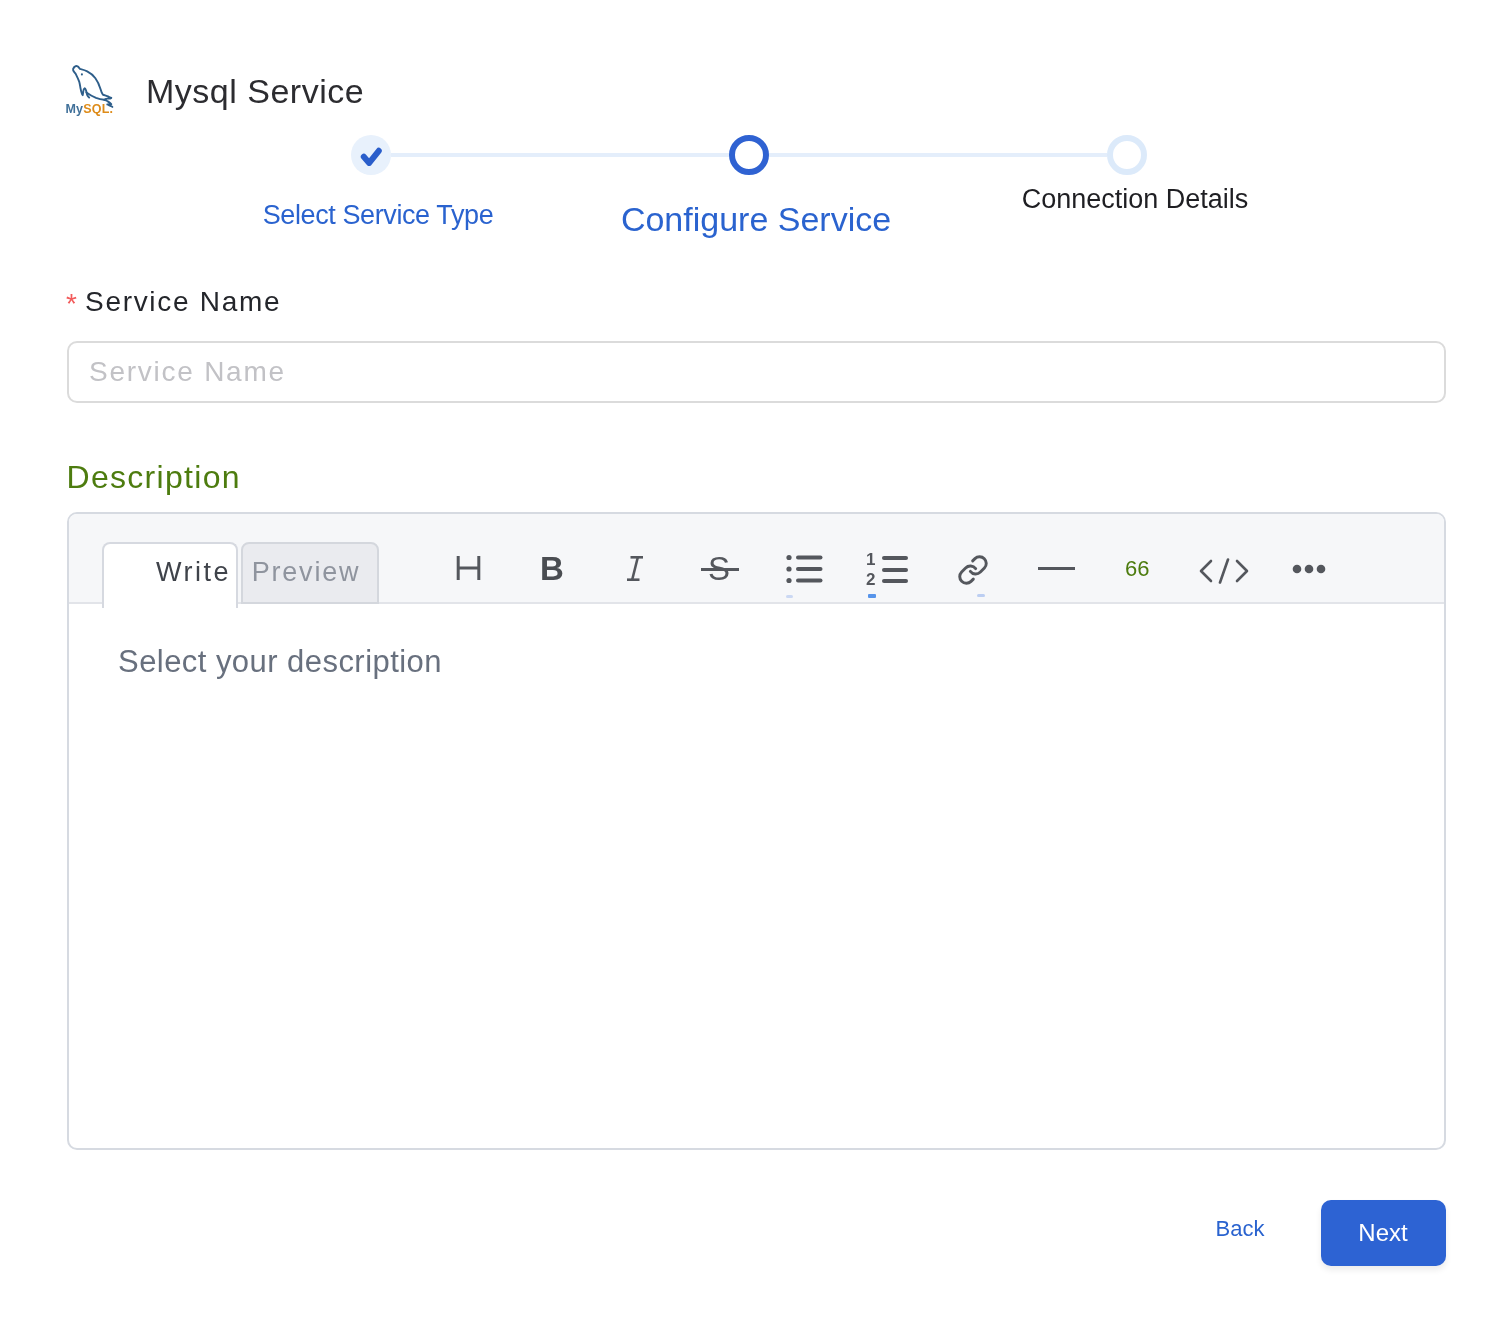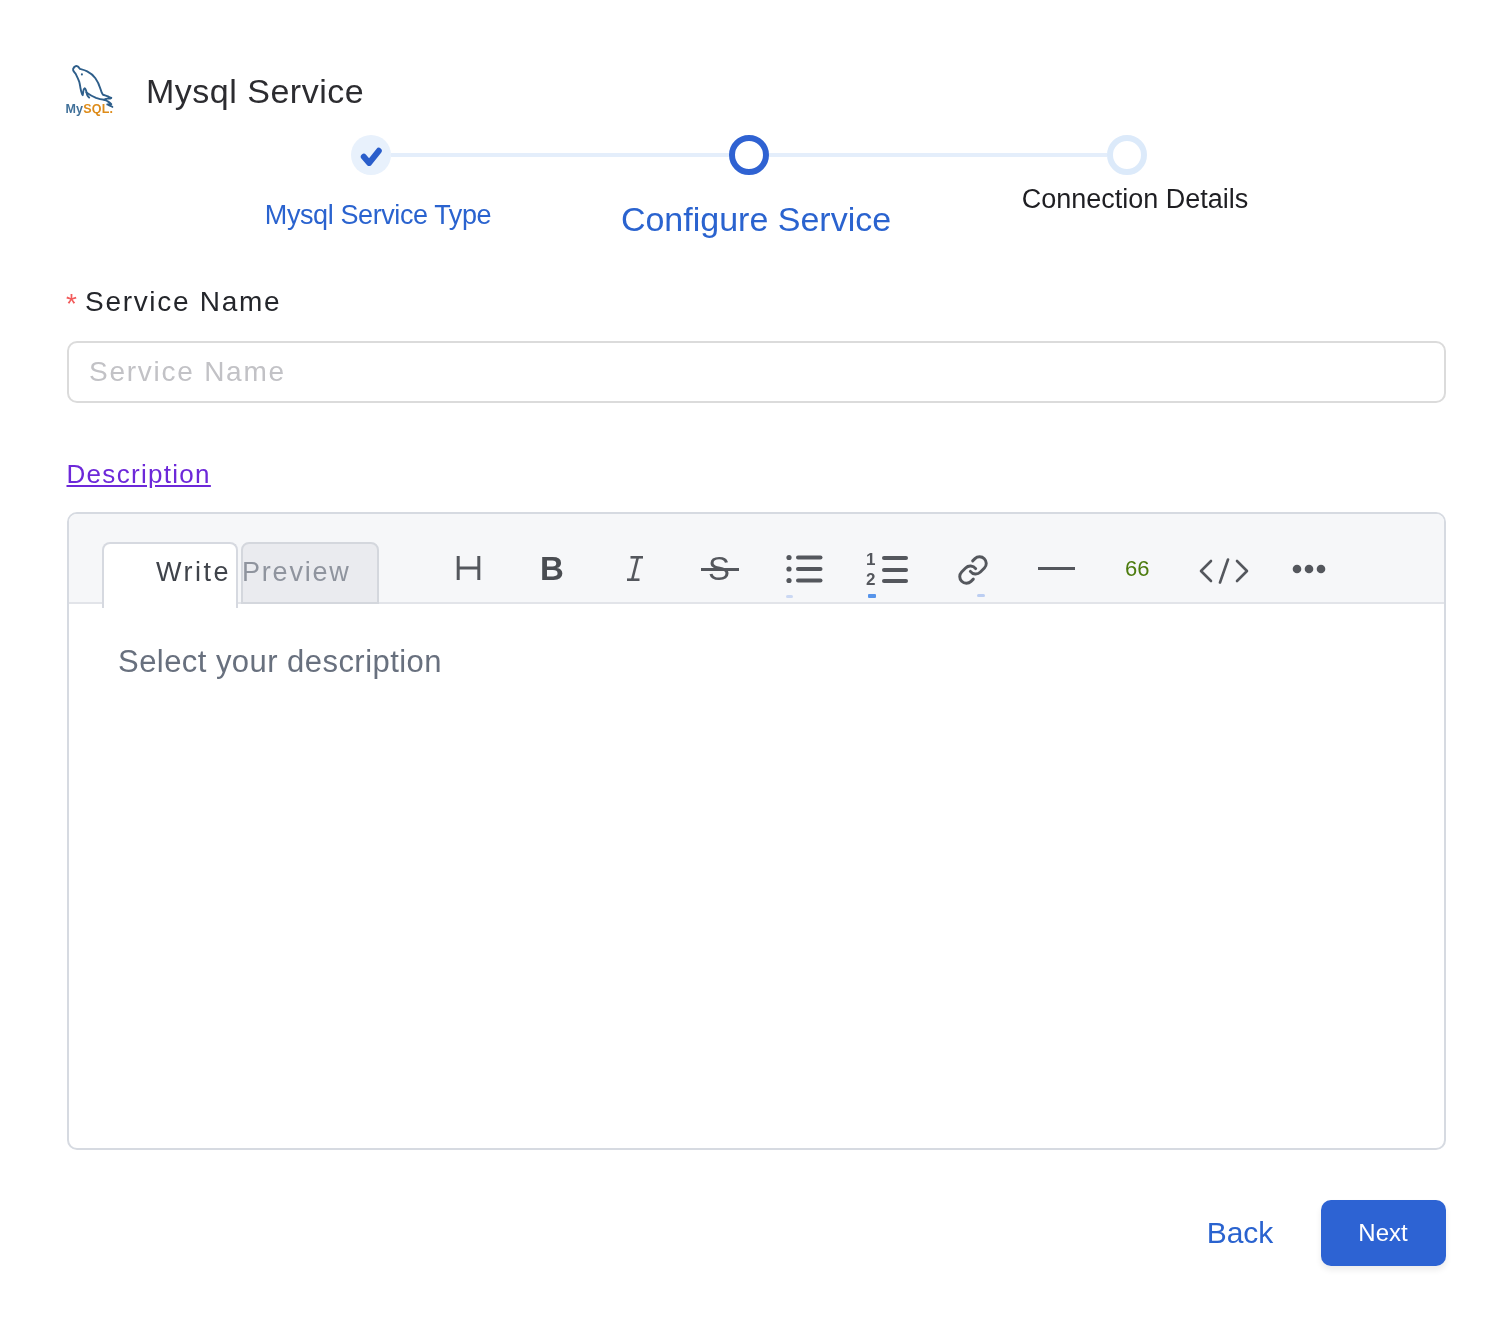--- a/index.html
+++ b/index.html
@@ -29,37 +29,37 @@
   <div class="abs" style="left:391px; top:153px; width:338px; height:4px; background:#e4eefb;"></div>
   <div class="abs" style="left:769px; top:153px; width:338px; height:4px; background:#e4eefb;"></div>
 
   <div class="abs" style="left:351px; top:135px; width:40px; height:40px; border-radius:50%; background:#e8f1fc;"></div>
   <svg class="abs" style="left:351px; top:135px;" width="40" height="40" viewBox="0 0 40 40">
     <path d="M12.8 21.8 L 18.2 27.9 L 27.8 15.8" fill="none" stroke="#2a5ecb" stroke-width="6.0" stroke-linecap="round" stroke-linejoin="round"></path>
   </svg>
   <div class="abs" style="left:729px; top:135px; width:40px; height:40px; border-radius:50%; background:#ffffff; border:6px solid #2f62d2;"></div>
   <div class="abs" style="left:1107px; top:135px; width:40px; height:40px; border-radius:50%; background:#ffffff; border:6px solid #dceafa;"></div>
 
-  <div class="abs" style="left:378px; top:200px; transform:translateX(-50%); font-size:27px; color:#2a63cf; letter-spacing:-0.4px;">Mysql Service Type</div>
+  <div class="abs" style="left:378px; top:200px; transform:translateX(-50%); font-size:27px; color:#2a63cf; letter-spacing:-0.4px;">Select Service Type</div>
   <div class="abs" style="left:756px; top:200px; transform:translateX(-50%); font-size:34px; color:#2a63cf;">Configure Service</div>
   <div class="abs" style="left:1135px; top:184px; transform:translateX(-50%); font-size:27px; color:#1f1f23;text-align:center;">Connection Details</div>
 
   <div class="abs" style="left:66px; top:288px; font-size:28px; color:#f25b5b;">*</div>
   <div class="abs" style="left:85px; top:286px; font-size:28px; color:#24262b; letter-spacing:1.7px;">Service Name</div>
   <div class="abs" style="left:67px; top:341px; width:1379px; height:62px; border:2px solid #dbdbdb; border-radius:10px; background:#fff;"></div>
   <div class="abs" style="left:89px; top:341px; height:62px; line-height:62px; font-size:28px; color:#c2c2c6; letter-spacing:1.75px;">Service Name</div>
 
-  <div class="abs" style="left:66.5px; top:459px; font-size:26px; color:#6d28d9; letter-spacing:1.3px;text-decoration:underline;">Description</div>
+  <div class="abs" style="left:66.5px; top:459px; font-size:32px; color:#4d7c0f; letter-spacing:1.3px;">Description</div>
 
   <div class="abs" style="left:67px; top:512px; width:1379px; height:638px; border:2px solid #d6dae1; border-radius:10px; background:#fff; overflow:hidden;">
 
     <div class="abs" style="left:0; top:0; width:1375px; height:90px; background:#f6f7f9; border-bottom:2px solid #e2e4e9;"></div>
 
     <div class="abs" style="left:172px; top:28px; width:138px; height:62px; background:#eaebef; border:2px solid #d4d7dd; border-radius:8px 8px 0 0;"></div>
-    <div class="abs" style="left:237px; top:28px; transform:translateX(-50%); width:128px; height:60px; line-height:60px; text-align:left; font-size:27px; color:#8f949e; letter-spacing:1.8px;">Preview</div>
+    <div class="abs" style="left:237px; top:28px; transform:translateX(-50%); width:128px; height:60px; line-height:60px; text-align:center; font-size:27px; color:#8f949e; letter-spacing:1.8px;">Preview</div>
 
     <div class="abs" style="left:33px; top:28px; width:136px; height:66px; background:#ffffff; border:2px solid #d6d9e0; border-bottom:none; border-radius:8px 8px 0 0;"></div>
     <div class="abs" style="left:101px; top:28px; transform:translateX(-50%); width:136px; height:60px; line-height:60px; text-align:center; font-size:27px; font-weight:500; color:#3f434a; letter-spacing:2.5px;padding-left:47px;">Write</div>
 
   </div>
 
   <svg class="abs" style="left:456px; top:556px;" width="25" height="25" viewBox="0 0 25 25">
     <g stroke="#54575d" stroke-width="3" fill="none">
       <path d="M2.2 0 V 24"></path>
         <path d="M22.8 0 V 24"></path>
@@ -127,17 +127,17 @@
         <circle cx="29" cy="5" r="4.3"></circle>
     </g>
   </svg>
 
   <div class="abs" style="left:786px; top:595px; width:7px; height:3px; background:rgba(140,170,235,0.4); border-radius:2px;"></div>
   <div class="abs" style="left:868px; top:594px; width:8px; height:4px; background:#3b82e8; border-radius:1px; opacity:0.85;"></div>
   <div class="abs" style="left:977px; top:594px; width:8px; height:3px; background:rgba(130,165,235,0.5); border-radius:2px;"></div>
 
   <div class="abs" style="left:118px; top:644px; font-size:31px; color:#68707e; letter-spacing:0.45px;">Select your description</div>
 
-  <div class="abs" style="left:1240px; top:1216px; transform:translateX(-50%); font-size:30px; color:#2a63cf;">Back</div>
+  <div class="abs" style="left:1240px; top:1216px; transform:translateX(-50%); font-size:22px; color:#2a63cf;">Back</div>
   <div class="abs" style="left:1321px; top:1200px; width:125px; height:66px; background:#2d63d3; border-radius:10px; box-shadow:0 4px 6px rgba(0,0,0,0.08);"></div>
   <div class="abs" style="left:1383px; top:1200px; transform:translateX(-50%); height:66px; line-height:66px; font-size:24px; color:#ffffff;">Next</div>
 
 </div>
 
 </body></html>

